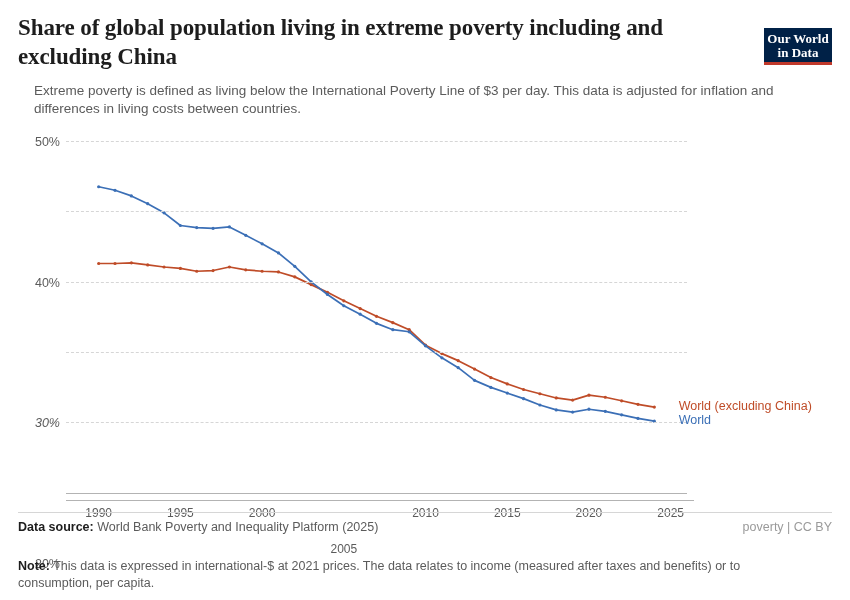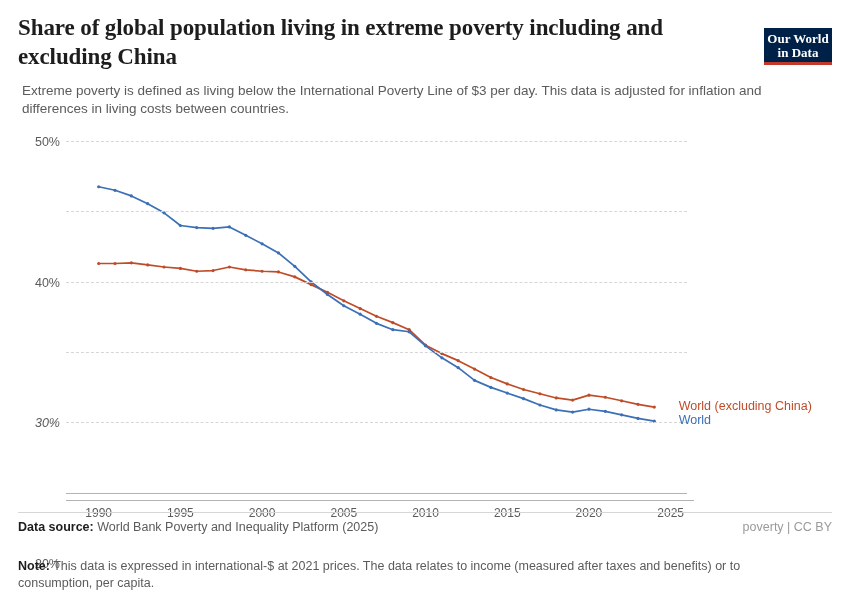--- a/index.html
+++ b/index.html
@@ -32,21 +32,21 @@
     letter-spacing: -0.1px;
     color: #1d1d1d;
     max-width: 690px;
     margin: 0;
   }
   .subtitle {
     font-size: 13.5px;
     line-height: 1.38;
     color: #5b5b5b;
     max-width: 800px;
-    margin: 10px 0 0 4px;
+    margin: 10px 0 0 16px;
   }
   .owid-logo {
     position: absolute;
     right: 0;
     top: 0;
     width: 68px;
     height: 37px;
     background: #002147;
     color: #ffffff;
     font-family: "Liberation Serif", serif;
@@ -269,21 +269,21 @@
           <div class="ytick" style="top: 0px;">50%</div>
         </div>
         <div class="series-label" style="color: rgb(191, 76, 40); left: 612.658px; top: 258.112px;">World (excluding China)</div>
         <div class="series-label" style="color: rgb(59, 111, 182); left: 612.658px; top: 272.192px;">World</div>
       </div>
     <div class="axis-line"></div>
     <div class="xaxis" id="xaxis">
         <div class="xtick-label" style="left: 32.6842px;">1990</div>
         <div class="xtick-label" style="left: 114.395px;">1995</div>
         <div class="xtick-label" style="left: 196.105px;">2000</div>
-        <div class="xtick-label" style="left: 277.816px;">2005</div>
+        <div class="xtick-label" style="left: 277.816px; margin-top: 36px;">2005</div>
         <div class="xtick-label" style="left: 359.526px;">2010</div>
         <div class="xtick-label" style="left: 441.237px;">2015</div>
         <div class="xtick-label" style="left: 522.947px;">2020</div>
         <div class="xtick-label" style="left: 604.658px;">2025</div>
       </div>
   </div>
 
   <div class="footer">
     <div class="footer-row">
       <div>

